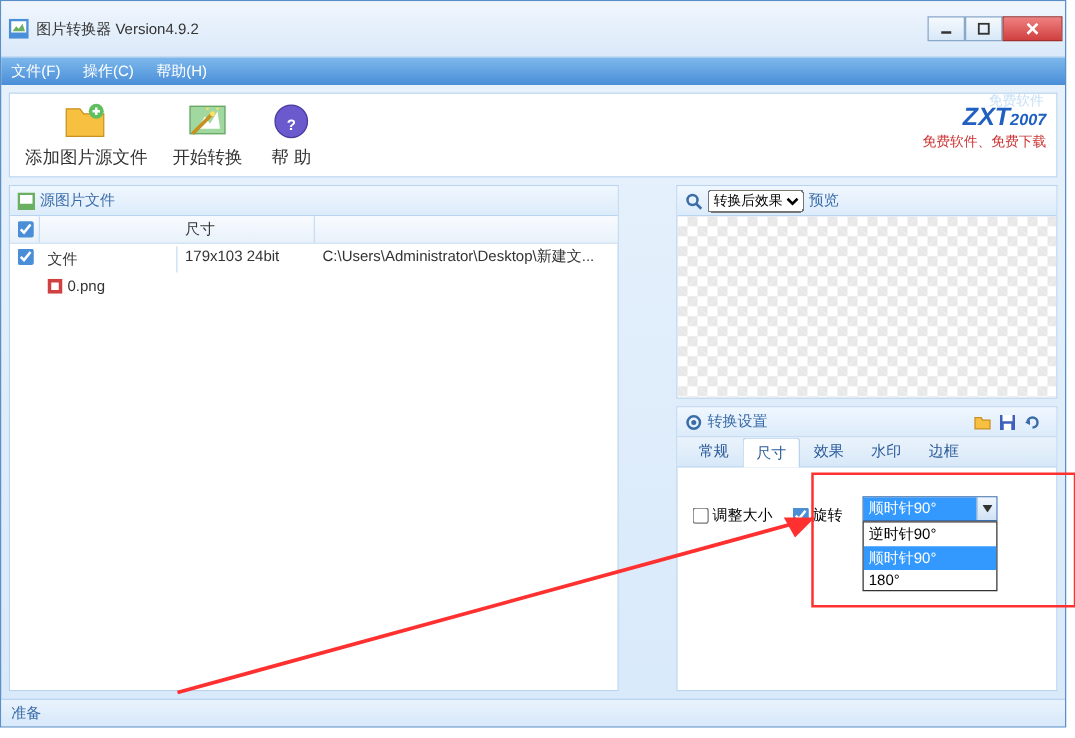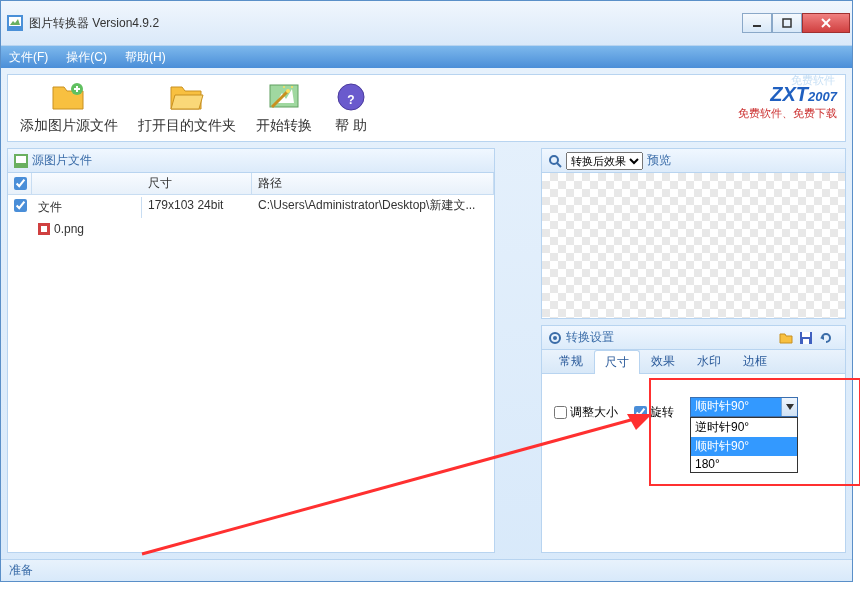--- a/index.html
+++ b/index.html
@@ -127,29 +127,20 @@
             <circle cx="26" cy="8" r="6" fill="#60c060"></circle>
             <line x1="26" y1="5" x2="26" y2="11" stroke="#fff" stroke-width="2"></line>
             <line x1="23" y1="8" x2="29" y2="8" stroke="#fff" stroke-width="2"></line>
           </svg>
         </div>
       <span class="label">添加图片源文件</span>
     </div>
     <div class="tool-btn">
       <div class="icon-box">
           <svg width="36" height="32" viewBox="0 0 36 32">
-            <path d="M2 8 L2 28 L32 28 L32 10 L16 10 L13 6 L2 6 Z" fill="#f8c040" stroke="#c89020"></path>
-            <path d="M6 14 L34 14 L30 28 L2 28 Z" fill="#fad878" stroke="#c89020"></path>
-          </svg>
-        </div>
-      <span class="label">打开目的文件夹</span>
-    </div>
-    <div class="tool-btn">
-      <div class="icon-box">
-          <svg width="36" height="32" viewBox="0 0 36 32">
             <rect x="4" y="4" width="28" height="22" fill="#a0d8a0" stroke="#60a060"></rect>
             <polygon points="10,22 16,12 20,18 26,8 28,22" fill="#fff"></polygon>
             <line x1="6" y1="26" x2="22" y2="10" stroke="#c89020" stroke-width="3"></line>
             <circle cx="22" cy="10" r="2" fill="#ffe060"></circle>
             <circle cx="26" cy="6" r="1" fill="#ffe060"></circle>
             <circle cx="18" cy="6" r="1" fill="#ffe060"></circle>
           </svg>
         </div>
       <span class="label">开始转换</span>
     </div>
@@ -176,21 +167,20 @@
             <rect x="2" y="2" width="10" height="7" fill="#fff"></rect>
           </svg>
         <span>源图片文件</span>
       </div>
       <div class="table-head">
         <div class="col col-check">
             <input type="checkbox" checked="" style="">
           </div>
         <div class="col col-file">文件</div>
         <div class="col col-size">尺寸</div>
-        <div class="col col-path">路径</div>
       </div>
       <div class="table-row">
         <div class="col col-check">
             <input type="checkbox" checked="" style="">
           </div>
         <div class="col col-file">
           <svg width="12" height="12" viewBox="0 0 12 12">
               <rect width="12" height="12" fill="#d04040"></rect>
               <rect x="3" y="3" width="6" height="6" fill="#fff"></rect>
             </svg>

